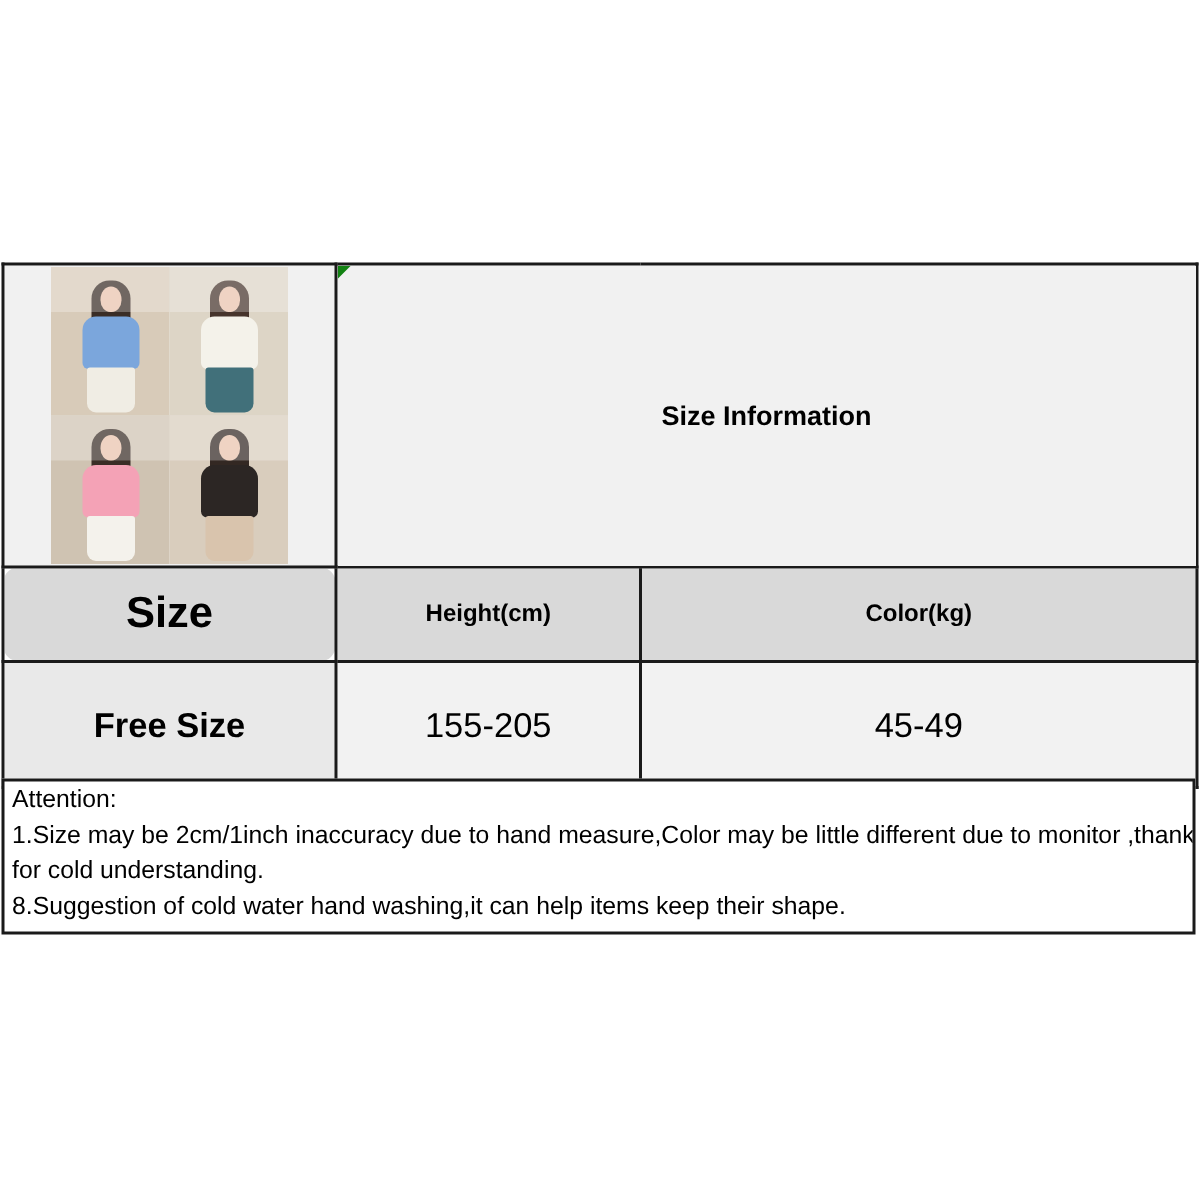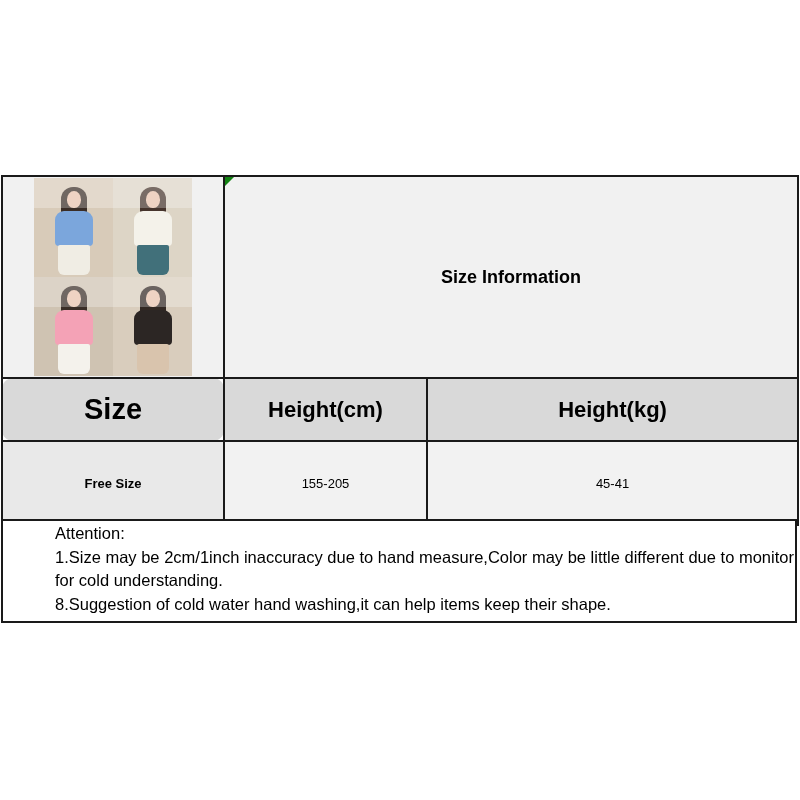--- a/index.html
+++ b/index.html
@@ -77,39 +77,39 @@
     font-weight: bold;
     font-size: 18px;
   }
   .corner-marker {
     position: absolute; left: 0; top: 0;
     width: 9px; height: 9px;
     background: #128212;
     clip-path: polygon(0 0, 100% 0, 0 100%);
   }
 
-  .header-row td { background: #d9d9d9; font-weight: bold; font-size: 22px; height: 63px; }
+  .header-row td { background: #d9d9d9; font-weight: bold; font-size: 16px; height: 63px; }
   .header-row td.size-header { font-size: 29px; border-radius: 11px; }
 
-  .data-row td { font-size: 13px; height: 84px; background: #f2f2f2; }
+  .data-row td { font-size: 23px; height: 84px; background: #f2f2f2; }
   .data-row td.size-value { font-weight: bold; background: #e9e9e9; }
 
   
   .attention-box {
     position: absolute; left: 1px; top: 519px;
     width: 796px; height: 104px;
     border: 2px solid #1a1a1a;
     background: #ffffff;
     padding: 1px 0 0 5px;
     font-size: 16.5px;
     line-height: 23.5px;
     white-space: nowrap;
     overflow: hidden;
   }
-  .attention-line { white-space: nowrap; margin-left: 47px; }
+  .attention-line { white-space: nowrap; }
 </style>
 </head>
 <body>
 
 <div class="canvas">
 
   <table class="size-table">
     <colgroup>
       <col class="col-size">
         <col class="col-height">
@@ -146,26 +146,26 @@
         </div>
       </td>
       <td class="sizeinfo-cell" colspan="2">
         <span class="corner-marker" style="background: rgb(18, 130, 18);"></span>
         <span>Size Information</span>
       </td>
     </tr>
     <tr class="header-row">
       <td class="size-header">Size</td>
       <td>Height(cm)</td>
-      <td>Height(kg)</td>
+      <td>Color(kg)</td>
     </tr>
     <tr class="data-row">
       <td class="size-value">Free Size</td>
       <td>155-205</td>
-      <td>45-41</td>
+      <td>45-49</td>
     </tr>
   </tbody>
     </table>
 
   <div class="attention-box">
     <div class="attention-line">Attention:</div>
     <div class="attention-line">1.Size may be 2cm/1inch inaccuracy due to hand measure,Color may be little different due to monitor ,thanks</div>
     <div class="attention-line">for cold understanding.</div>
     <div class="attention-line">8.Suggestion of cold water hand washing,it can help items keep their shape.</div>
   </div>

